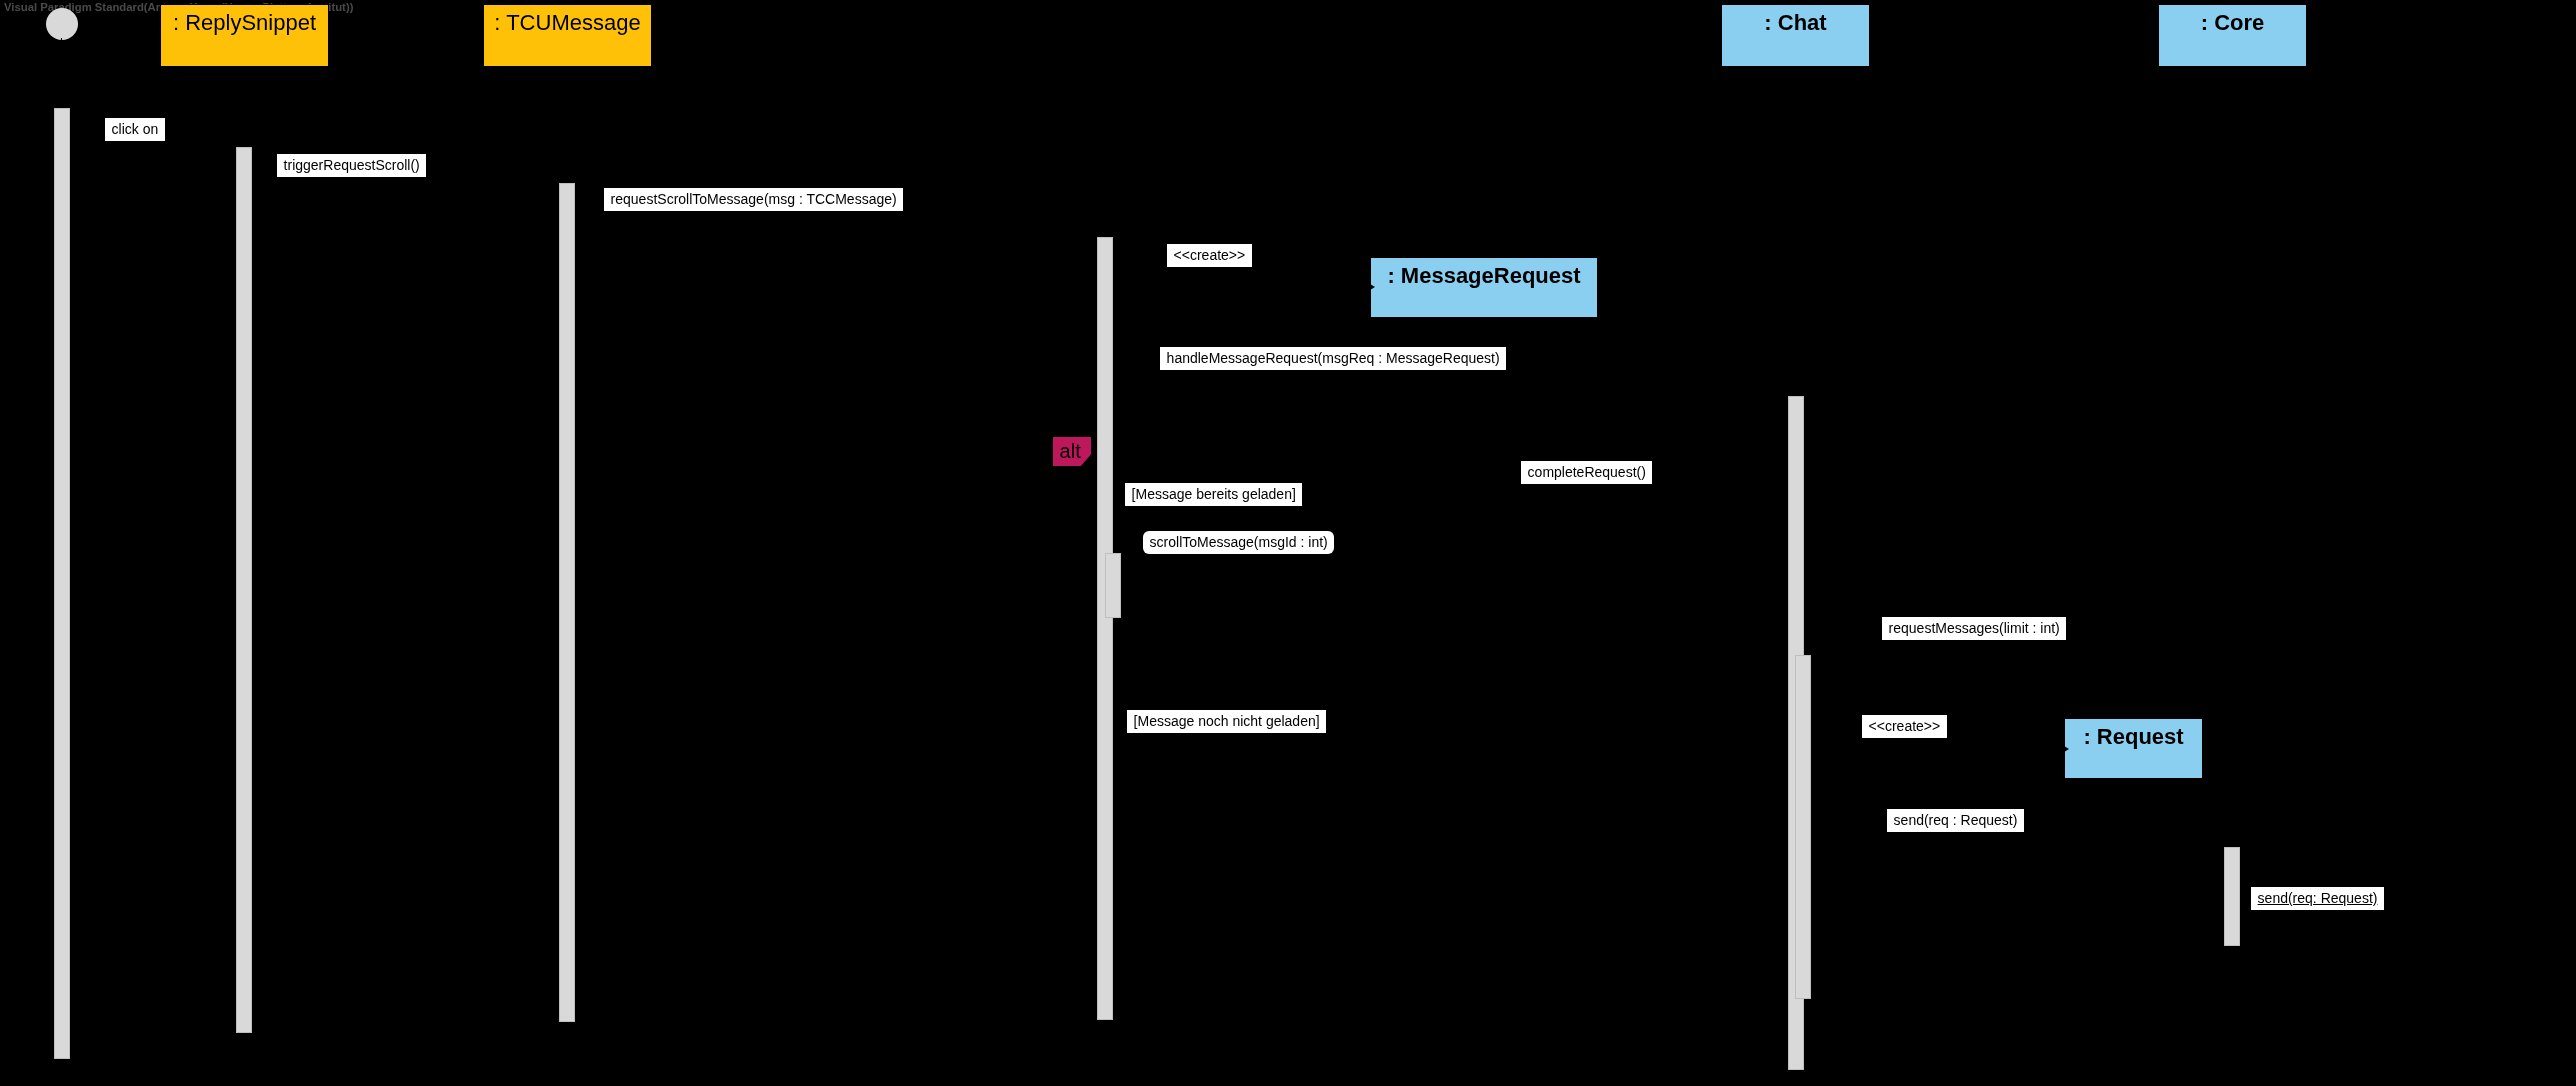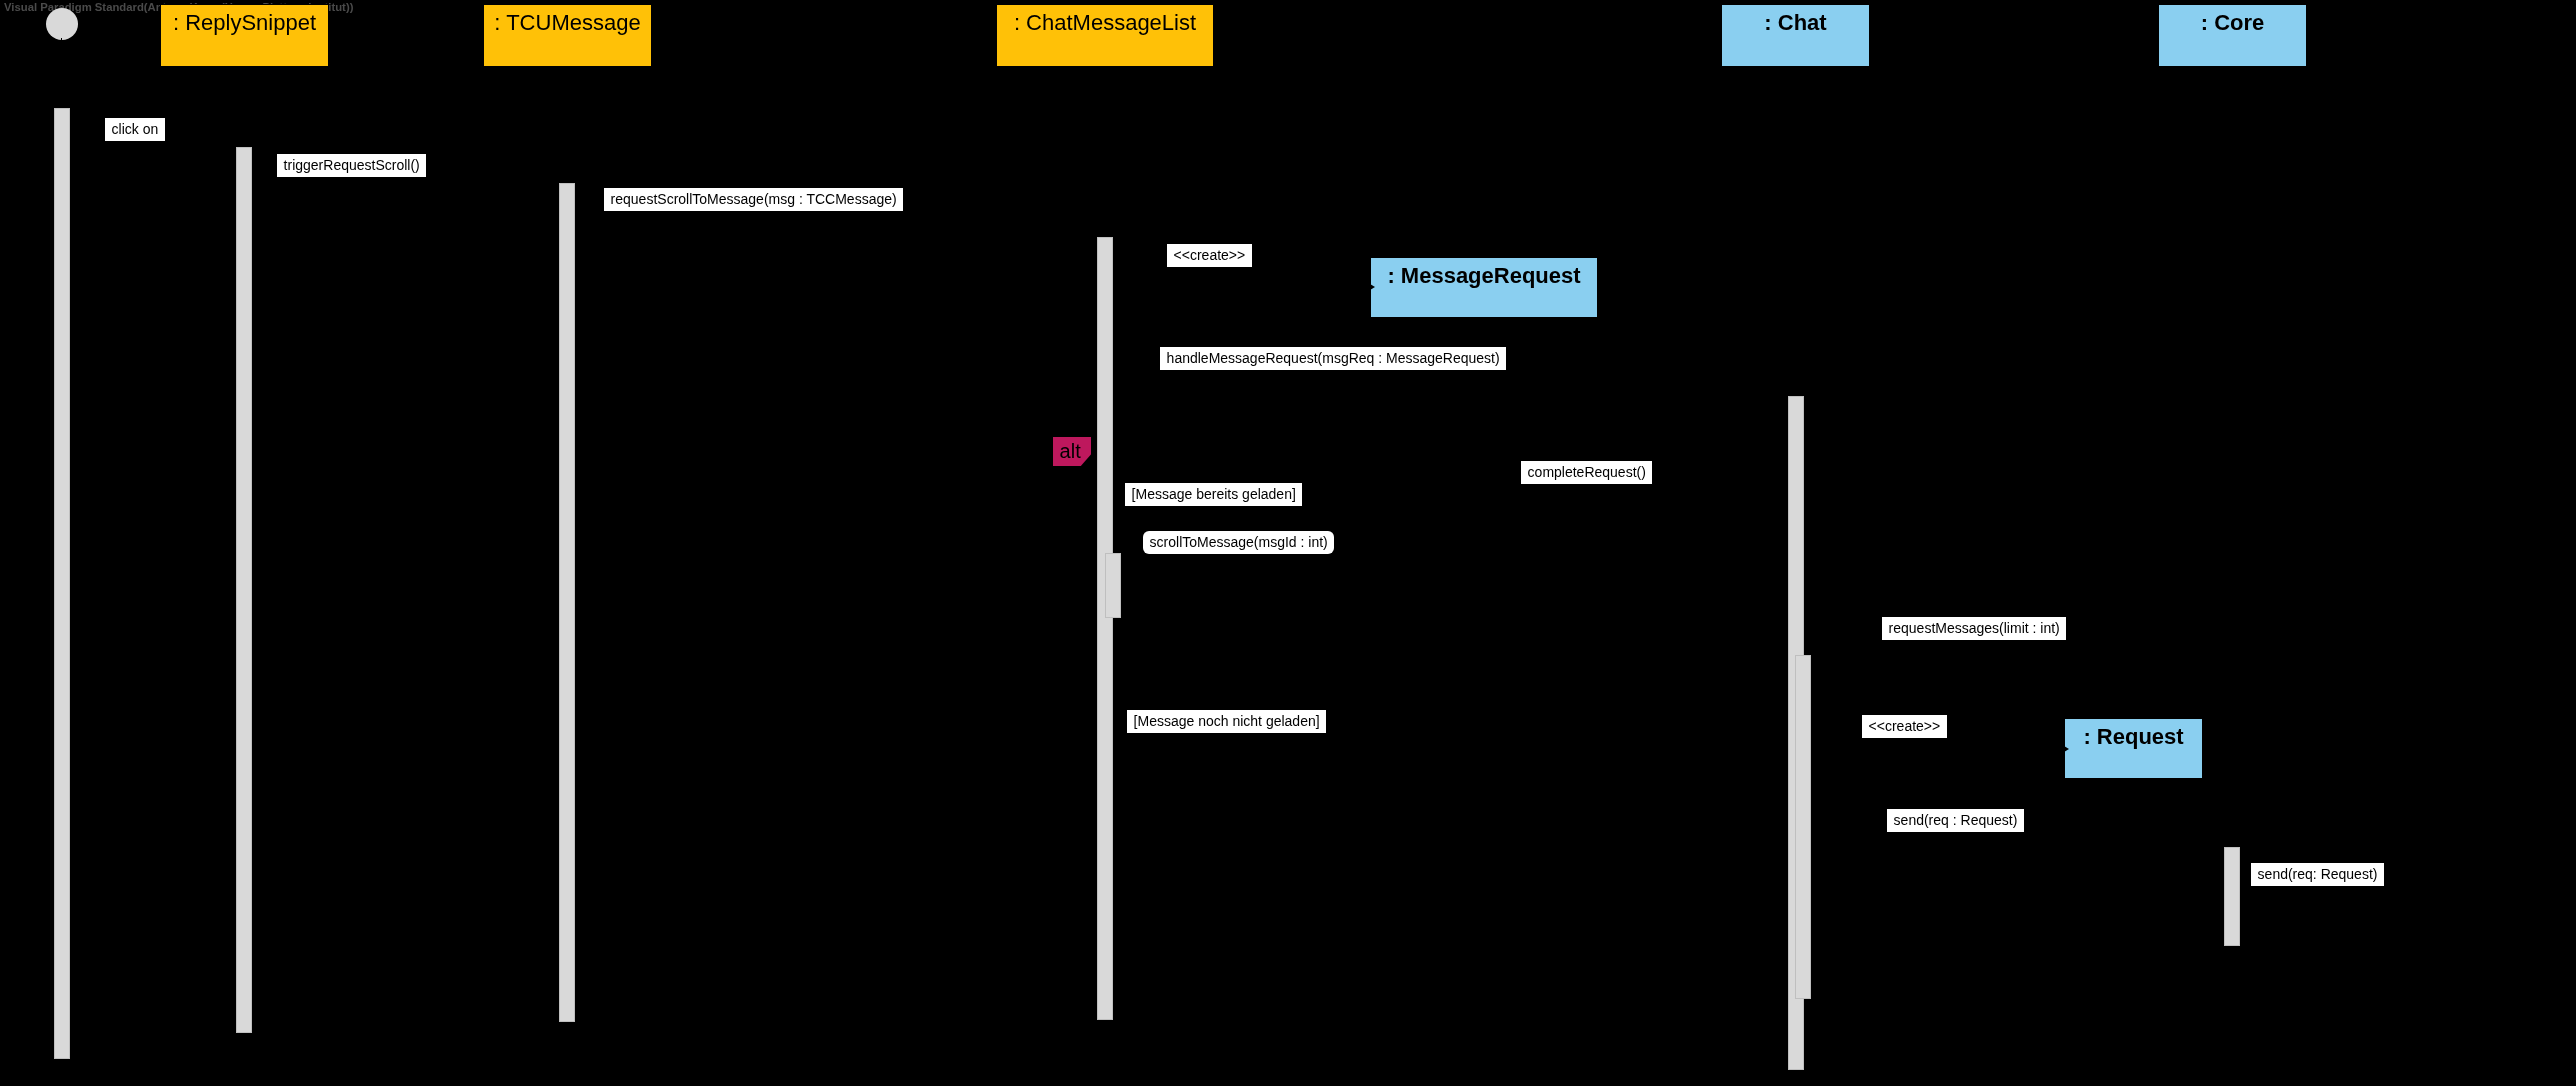--- a/index.html
+++ b/index.html
@@ -133,23 +133,20 @@
   </div>
   <div class="lifeline-stem" style="left:244px; top:67px; height:967px;"></div>
   <div class="activation" style="left:236px; top:147px; width:16px; height:886px;"></div>
 
   <div class="lifeline-box amber" style="left:483px; top:4px; width:169px; height:63px;">
     <span>: TCUMessage</span>
   </div>
   <div class="lifeline-stem" style="left:567px; top:67px; height:955px;"></div>
   <div class="activation" style="left:559px; top:183px; width:16px; height:839px;"></div>
 
-  <div class="lifeline-box amber" style="left:996px; top:4px; width:218px; height:63px;">
-    <span>: ChatMessageList</span>
-  </div>
   <div class="lifeline-stem" style="left:1104px; top:67px; height:953px;"></div>
   <div class="activation" style="left:1097px; top:237px; width:16px; height:783px;"></div>
   <div class="activation" style="left:1105px; top:553px; width:16px; height:65px;"></div>
 
   <div class="lifeline-box blue" style="left:1721px; top:4px; width:149px; height:63px;">
     <span>: Chat</span>
   </div>
   <div class="lifeline-stem" style="left:1795px; top:67px; height:940px;"></div>
   <div class="activation" style="left:1788px; top:396px; width:16px; height:674px;"></div>
   <div class="activation" style="left:1795px; top:655px; width:16px; height:344px;"></div>
@@ -238,18 +235,18 @@
   </div>
 
   <div class="msg-label" style="left:1862px; top:715px;">
     <span>&lt;&lt;create&gt;&gt;</span>
   </div>
 
   <div class="msg-label" style="left:1887px; top:809px;">
     <span>send(req : Request)</span>
   </div>
 
-  <div class="msg-label" style="left:2251px; top:863px;">
+  <div class="msg-label" style="left:2251px; top:887px;text-decoration:underline;">
     <span>send(req: Request)</span>
   </div>
 
 </div>
 
 
 </body></html>

